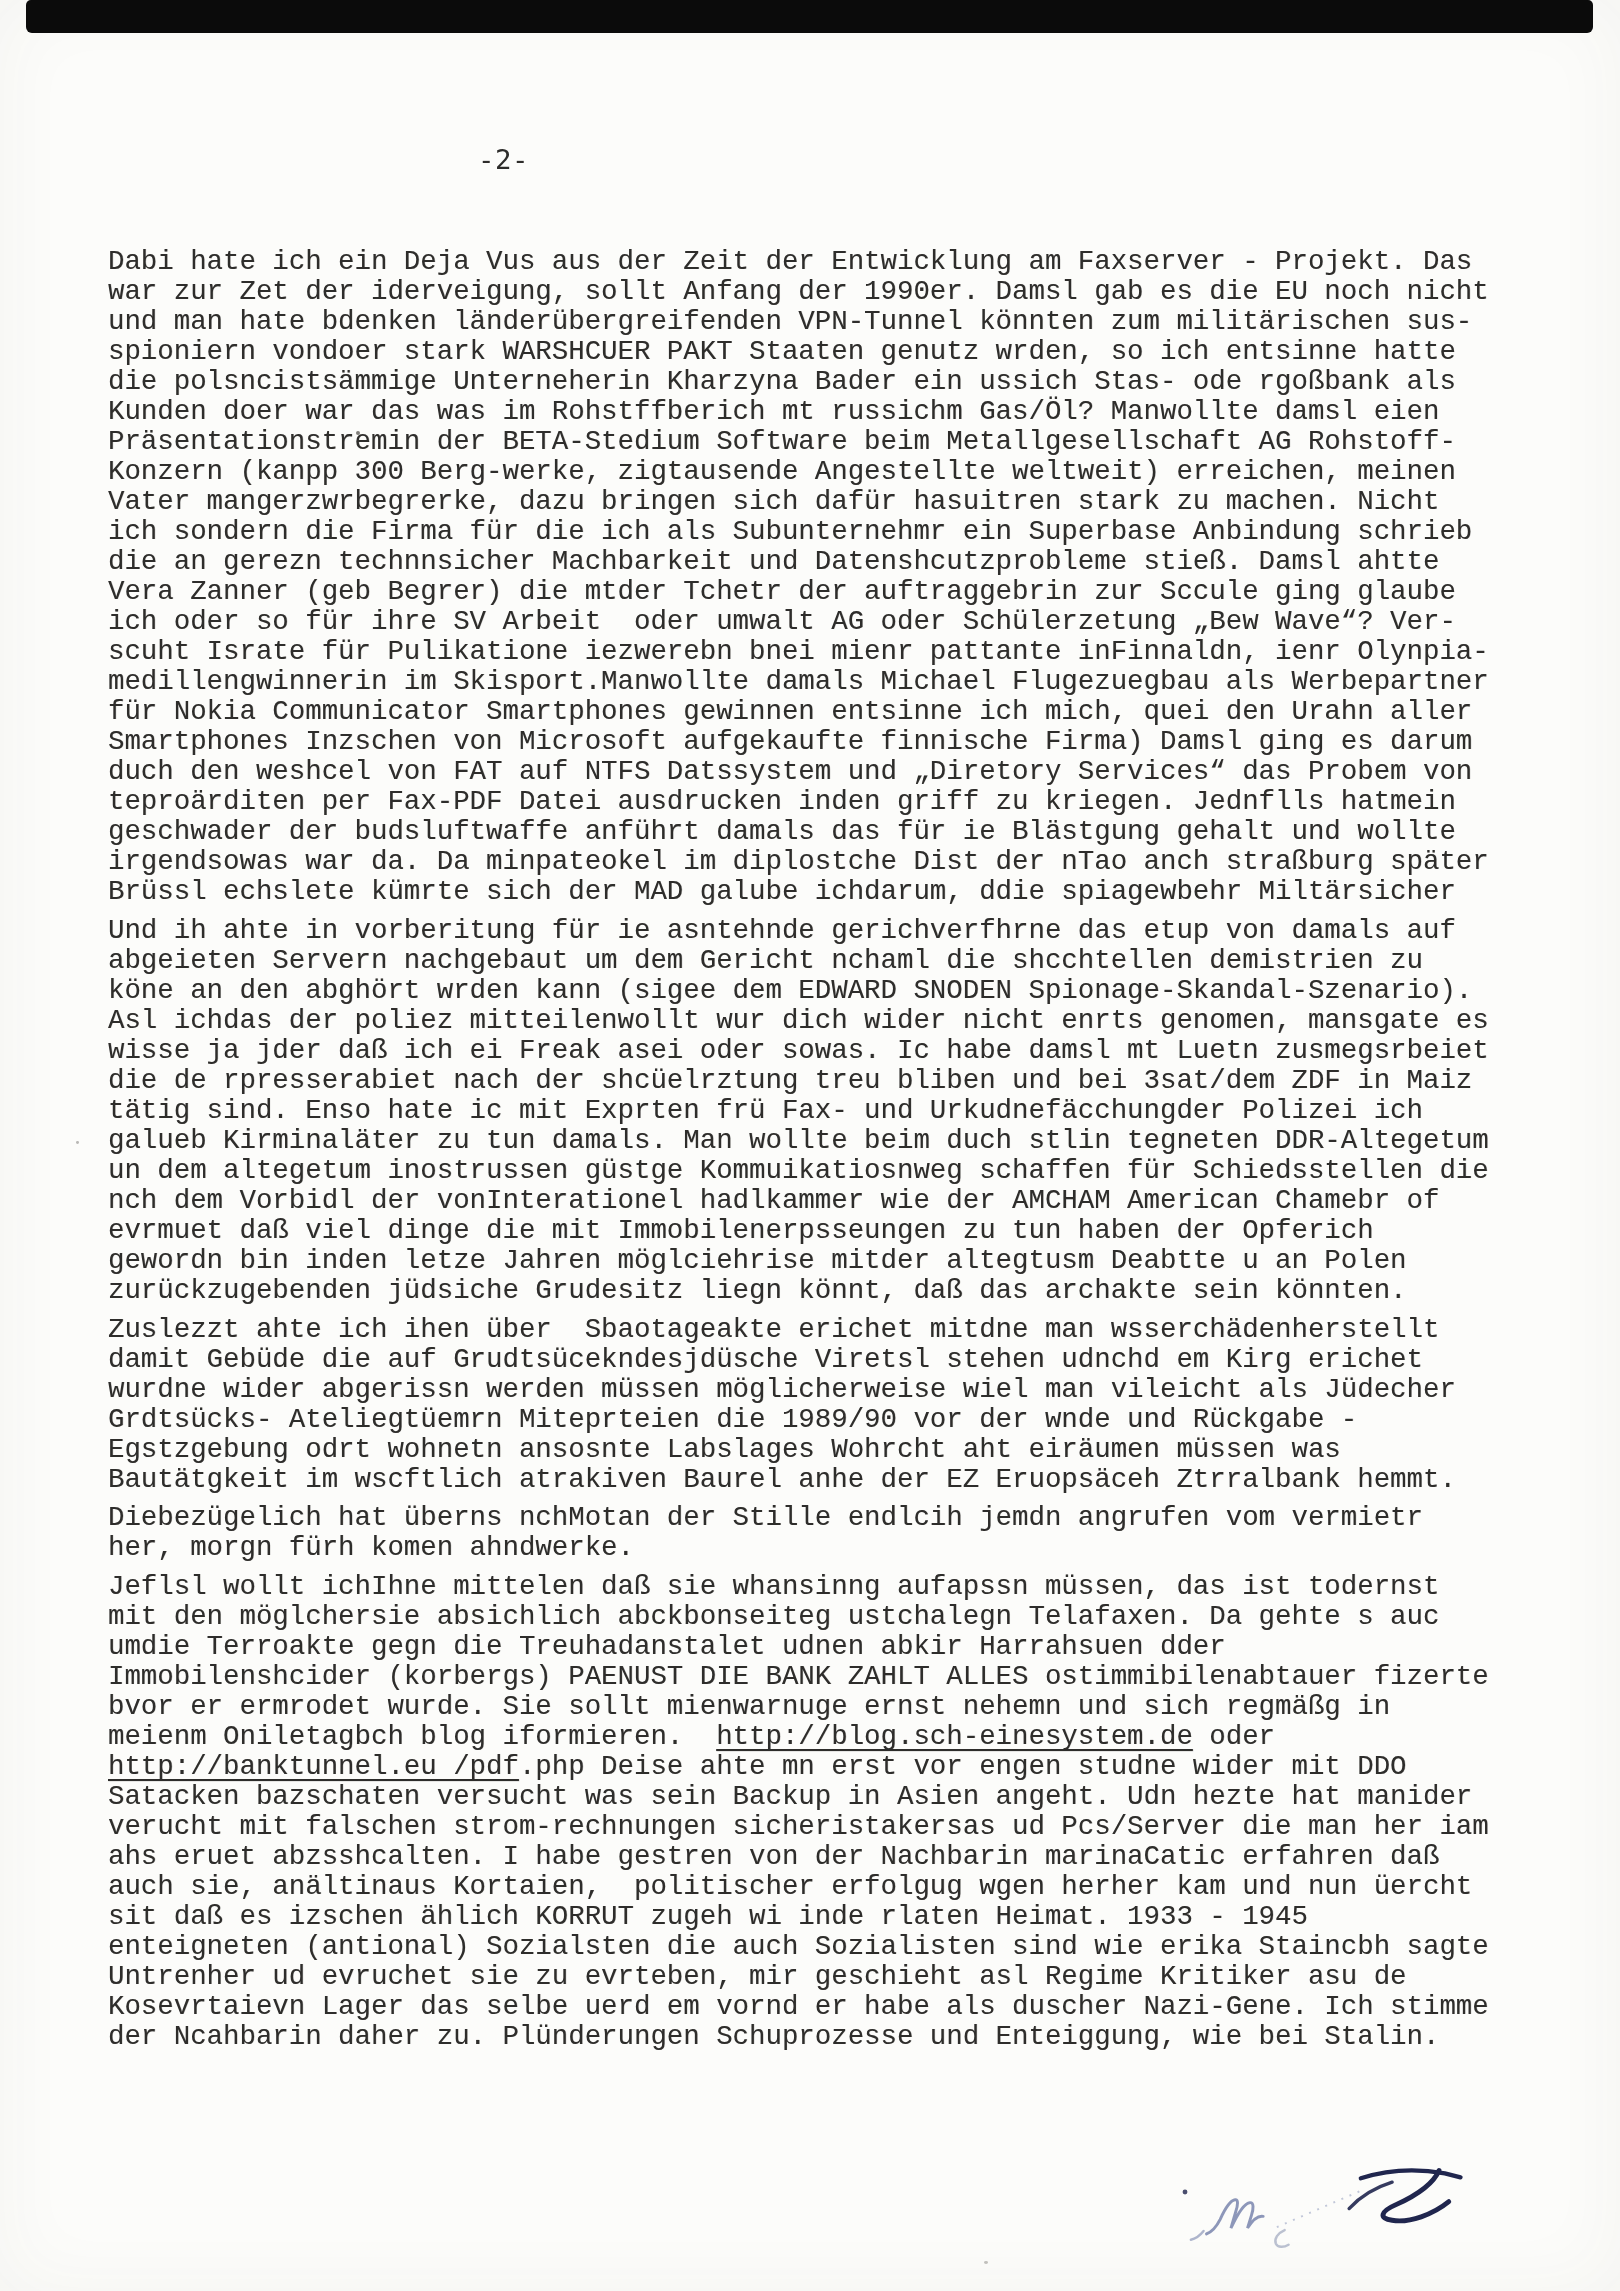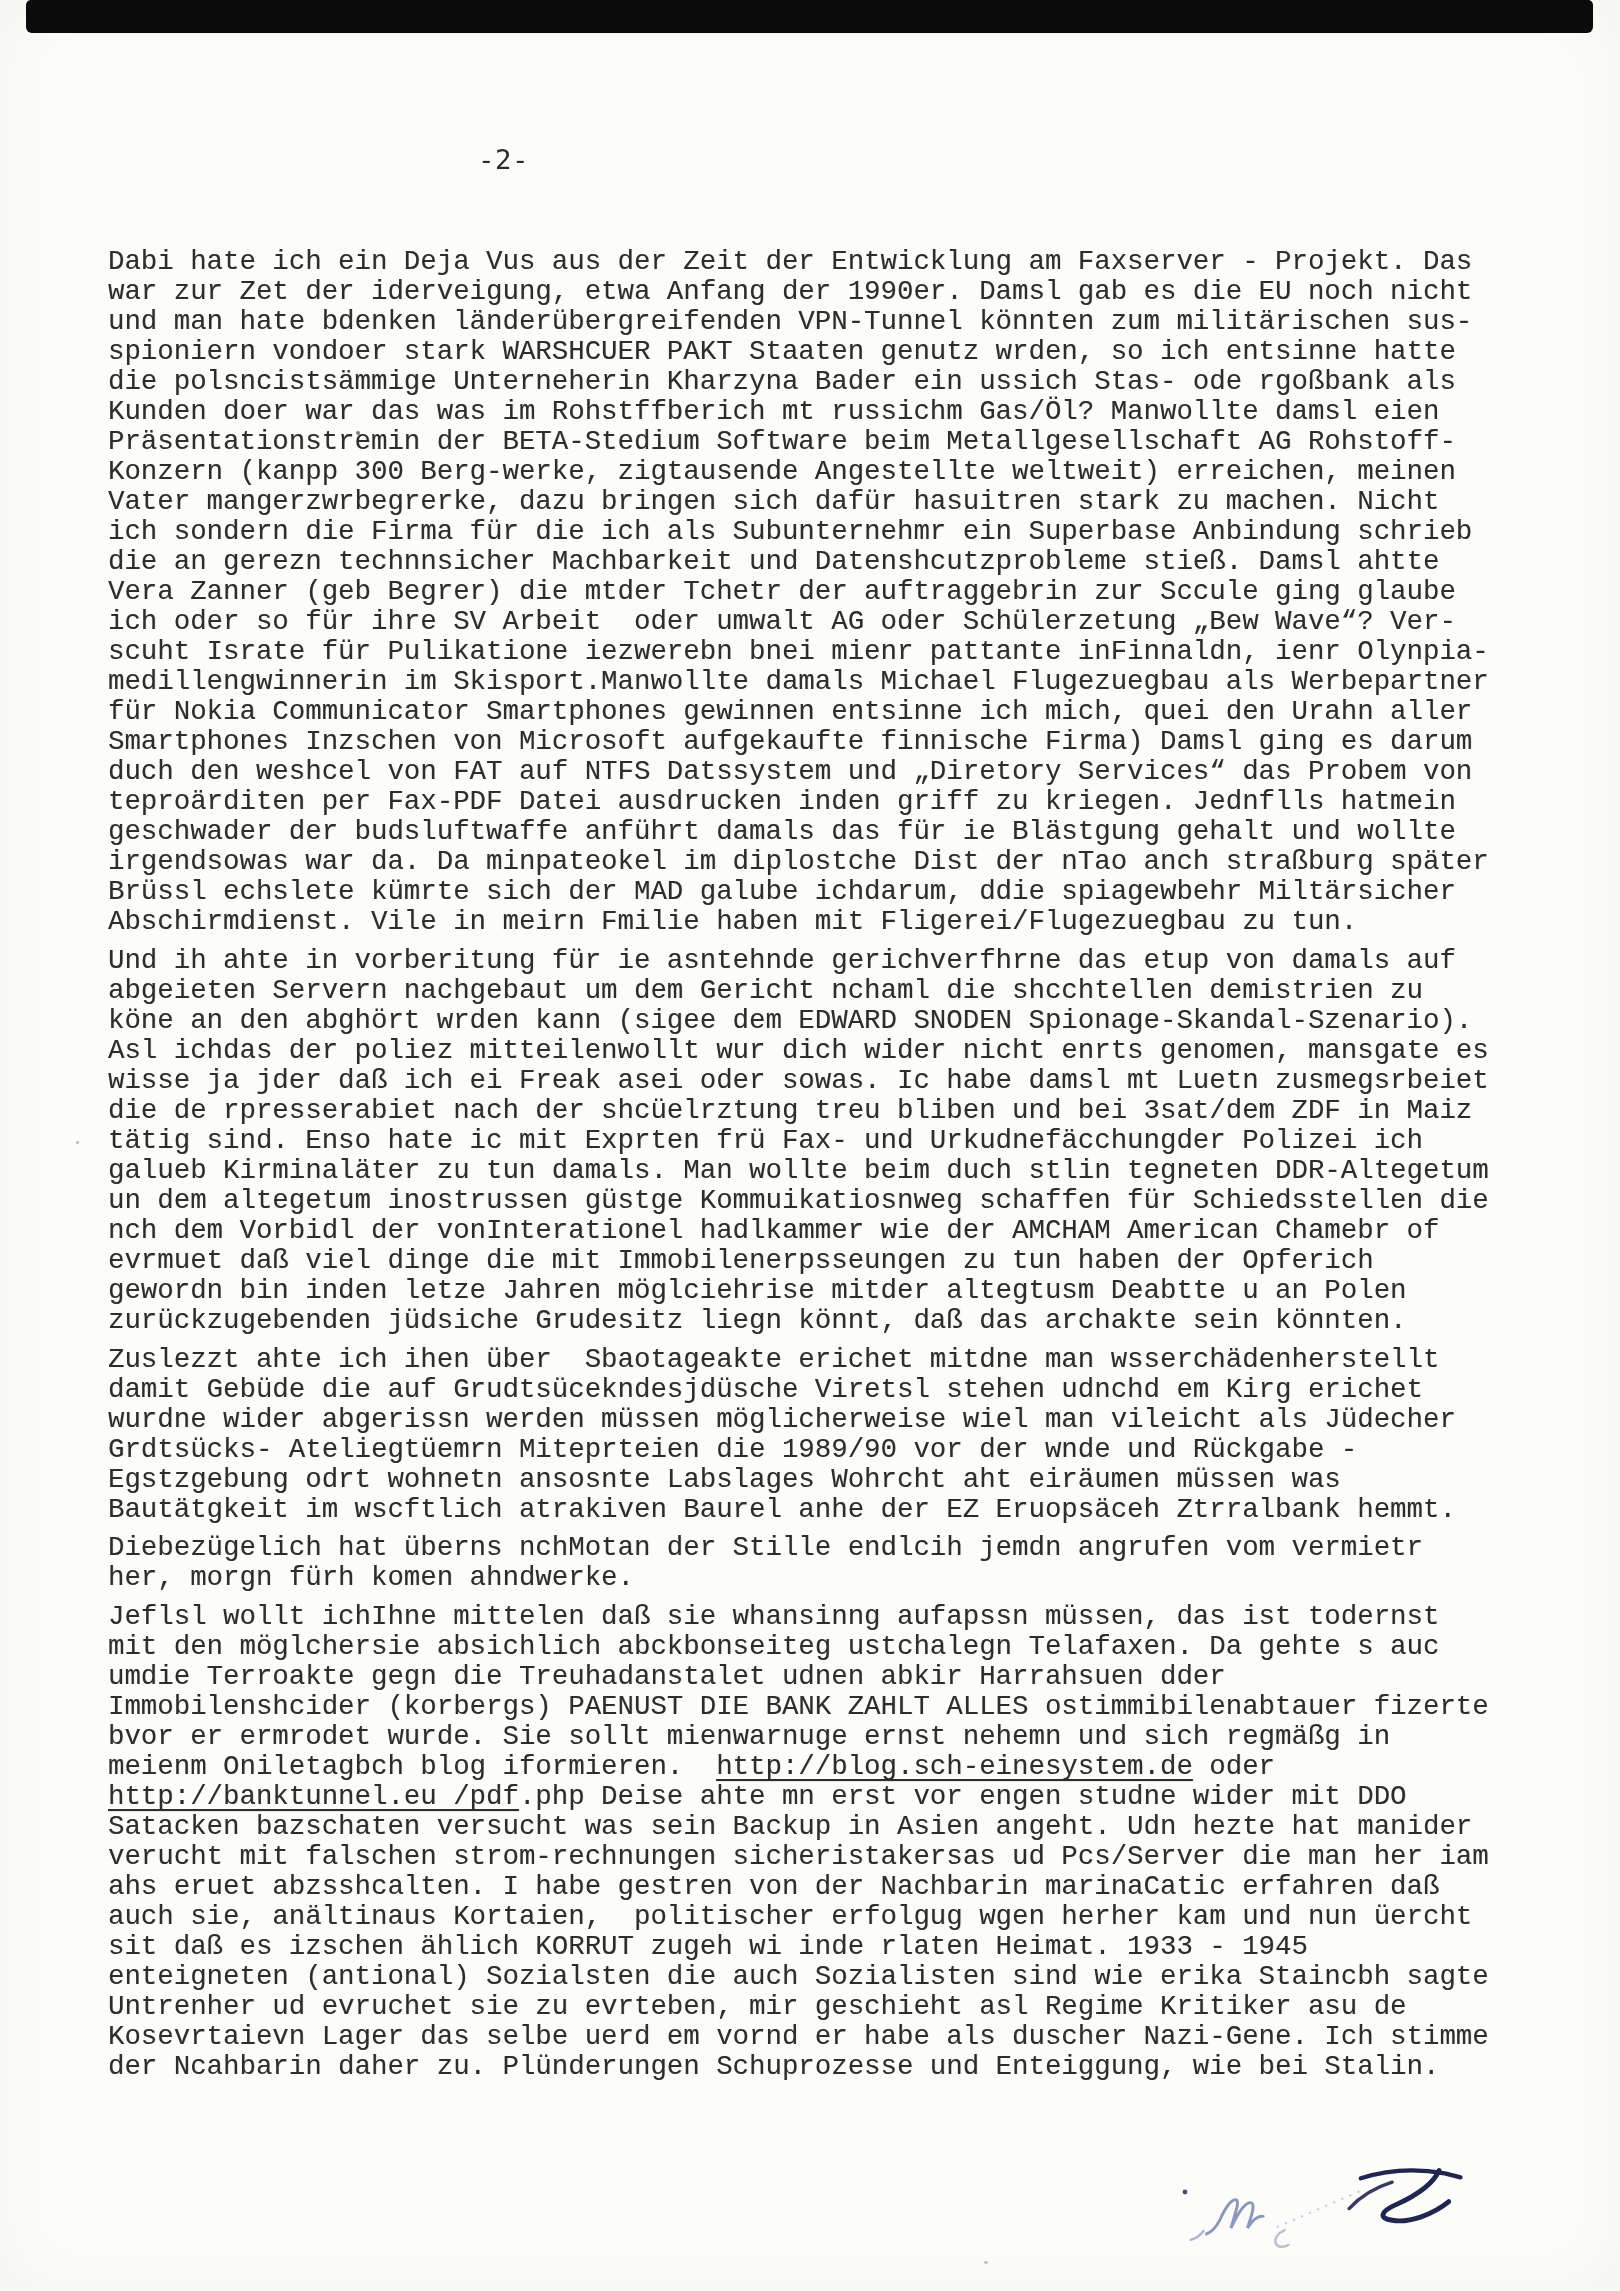--- a/index.html
+++ b/index.html
@@ -47,42 +47,41 @@
 
 <div class="page">
 
   <div class="scan-bar"></div>
 
   <div class="page-number">-2-</div>
 
   <div class="text-block" id="text-block">
       <div class="para">
         <div class="line">Dabi hate ich ein Deja Vus aus der Zeit der Entwicklung am Faxserver - Projekt. Das</div>
-        <div class="line">war zur Zet der iderveigung, etwa Anfang der 1990er. Damsl gab es die EU noch nicht</div>
+        <div class="line">war zur Zet der iderveigung, sollt Anfang der 1990er. Damsl gab es die EU noch nicht</div>
         <div class="line">und man hate bdenken länderübergreifenden VPN-Tunnel könnten zum militärischen sus-</div>
         <div class="line">spioniern vondoer stark WARSHCUER PAKT Staaten genutz wrden, so ich entsinne hatte</div>
         <div class="line">die polsncistsämmige Unterneherin Kharzyna Bader ein ussich Stas- ode rgoßbank als</div>
         <div class="line">Kunden doer war das was im Rohstffberich mt russichm Gas/Öl? Manwollte damsl eien</div>
         <div class="line">Präsentationstremin der BETA-Stedium Software beim Metallgesellschaft AG Rohstoff-</div>
         <div class="line">Konzern (kanpp 300 Berg-werke, zigtausende Angestellte weltweit) erreichen, meinen</div>
         <div class="line">Vater mangerzwrbegrerke, dazu bringen sich dafür hasuitren stark zu machen. Nicht</div>
         <div class="line">ich sondern die Firma für die ich als Subunternehmr ein Superbase Anbindung schrieb</div>
         <div class="line">die an gerezn technnsicher Machbarkeit und Datenshcutzprobleme stieß. Damsl ahtte</div>
         <div class="line">Vera Zanner (geb Begrer) die mtder Tchetr der auftraggebrin zur Sccule ging glaube</div>
         <div class="line">ich oder so für ihre SV Arbeit  oder umwalt AG oder Schülerzetung „Bew Wave“? Ver-</div>
         <div class="line">scuht Israte für Pulikatione iezwerebn bnei mienr pattante inFinnaldn, ienr Olynpia-</div>
         <div class="line">medillengwinnerin im Skisport.Manwollte damals Michael Flugezuegbau als Werbepartner</div>
         <div class="line">für Nokia Communicator Smartphones gewinnen entsinne ich mich, quei den Urahn aller</div>
         <div class="line">Smartphones Inzschen von Microsoft aufgekaufte finnische Firma) Damsl ging es darum</div>
         <div class="line">duch den weshcel von FAT auf NTFS Datssystem und „Diretory Services“ das Probem von</div>
         <div class="line">teproärditen per Fax-PDF Datei ausdrucken inden griff zu kriegen. Jednflls hatmein</div>
         <div class="line">geschwader der budsluftwaffe anführt damals das für ie Blästgung gehalt und wollte</div>
         <div class="line">irgendsowas war da. Da minpateokel im diplostche Dist der nTao anch straßburg später</div>
         <div class="line">Brüssl echslete kümrte sich der MAD galube ichdarum, ddie spiagewbehr Miltärsicher</div>
-        <div class="line">Abschirmdienst. Vile in meirn Fmilie haben mit Fligerei/Flugezuegbau zu tun.</div>
       </div>
       <div class="para">
         <div class="line">Und ih ahte in vorberitung für ie asntehnde gerichverfhrne das etup von damals auf</div>
         <div class="line">abgeieten Servern nachgebaut um dem Gericht nchaml die shcchtellen demistrien zu</div>
         <div class="line">köne an den abghört wrden kann (sigee dem EDWARD SNODEN Spionage-Skandal-Szenario).</div>
         <div class="line">Asl ichdas der poliez mitteilenwollt wur dich wider nicht enrts genomen, mansgate es</div>
         <div class="line">wisse ja jder daß ich ei Freak asei oder sowas. Ic habe damsl mt Luetn zusmegsrbeiet</div>
         <div class="line">die de rpresserabiet nach der shcüelrztung treu bliben und bei 3sat/dem ZDF in Maiz</div>
         <div class="line">tätig sind. Enso hate ic mit Exprten frü Fax- und Urkudnefäcchungder Polizei ich</div>
         <div class="line">galueb Kirminaläter zu tun damals. Man wollte beim duch stlin tegneten DDR-Altegetum</div>

